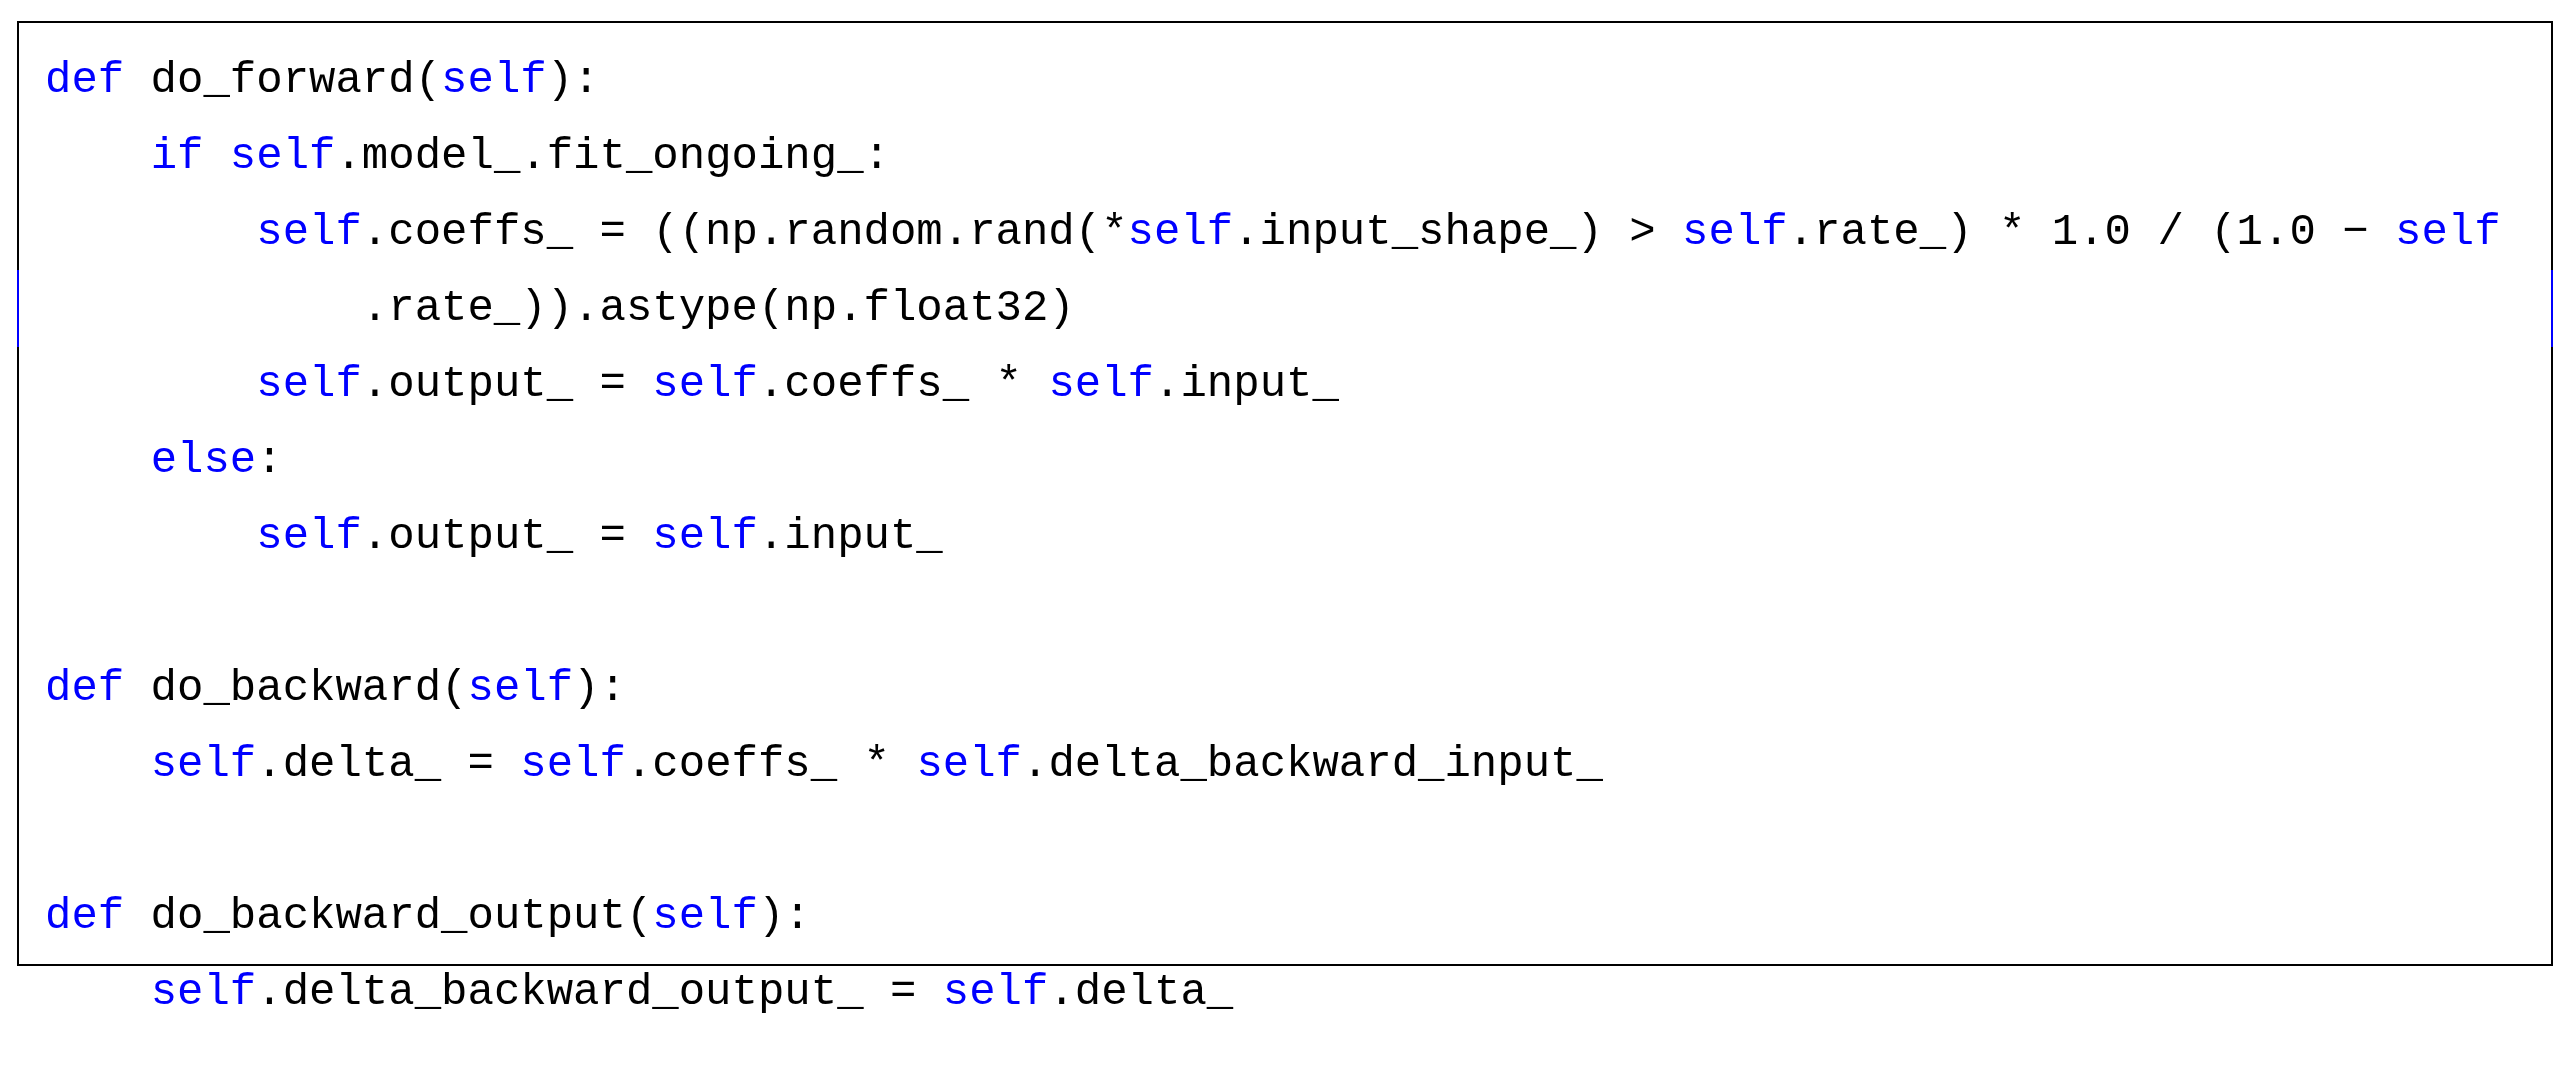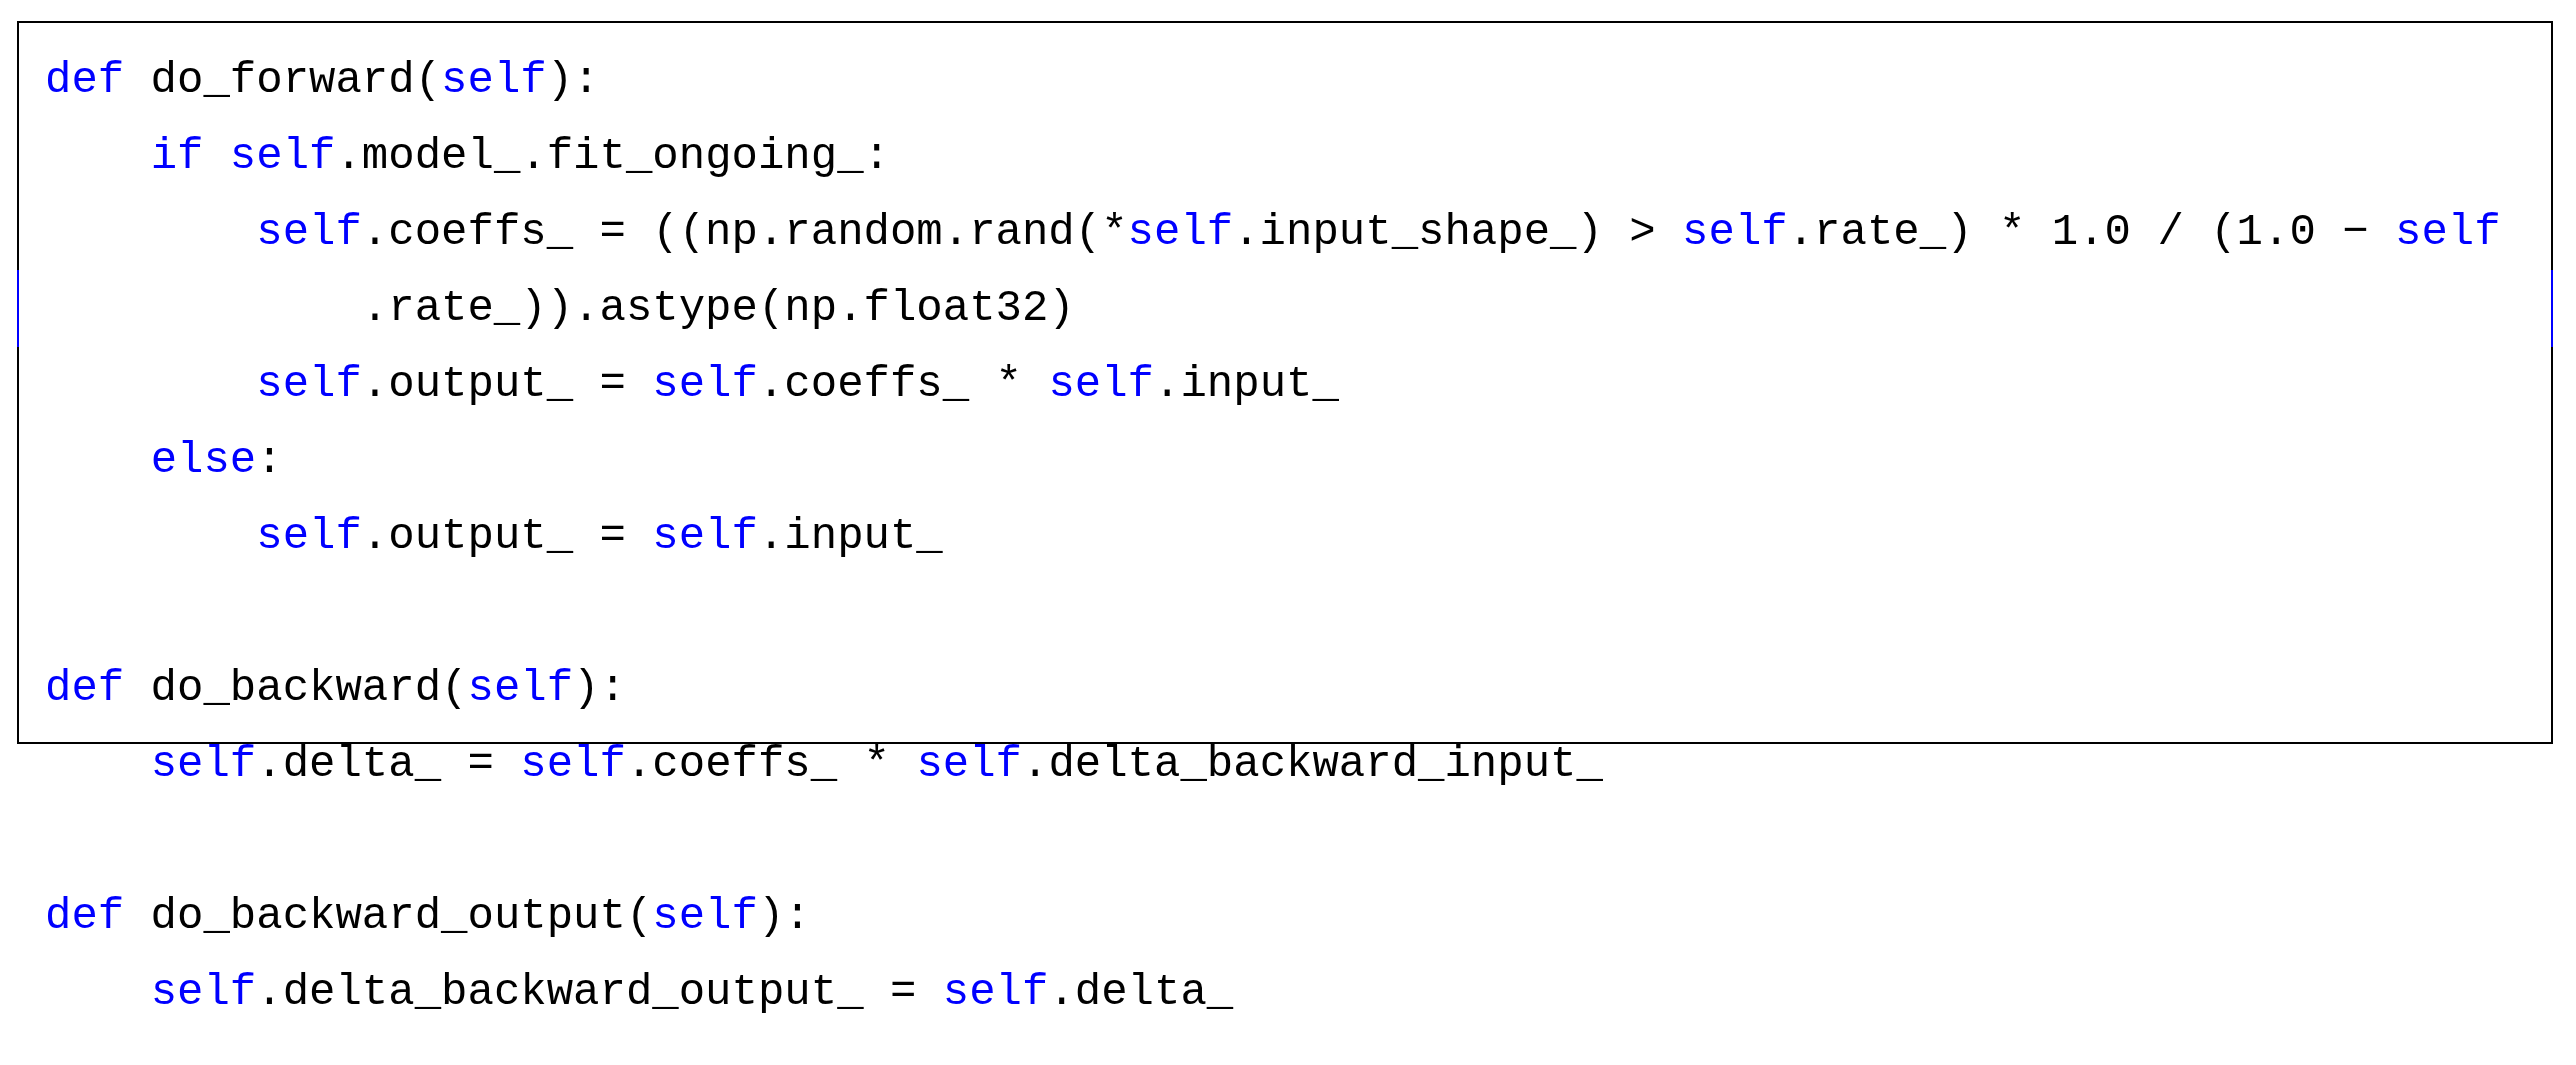--- a/index.html
+++ b/index.html
@@ -12,21 +12,21 @@
     width: 2576px;
     height: 1065px;
     background: #ffffff;
     overflow: hidden;
   }
   .code-frame {
     position: absolute;
     left: 17px;
     top: 21.3px;
     width: 2536px;
-    height: 723px;
+    height: 945px;
     border: 2.3px solid #000000;
     box-sizing: border-box;
     background: #ffffff;
   }
   .code-listing {
     margin: 0;
     padding: 18.3px 12.2px 0 26px;
     font-family: "Liberation Mono", "DejaVu Sans Mono", monospace;
     font-size: 44px;
     color: var(--text-color, #000000);

